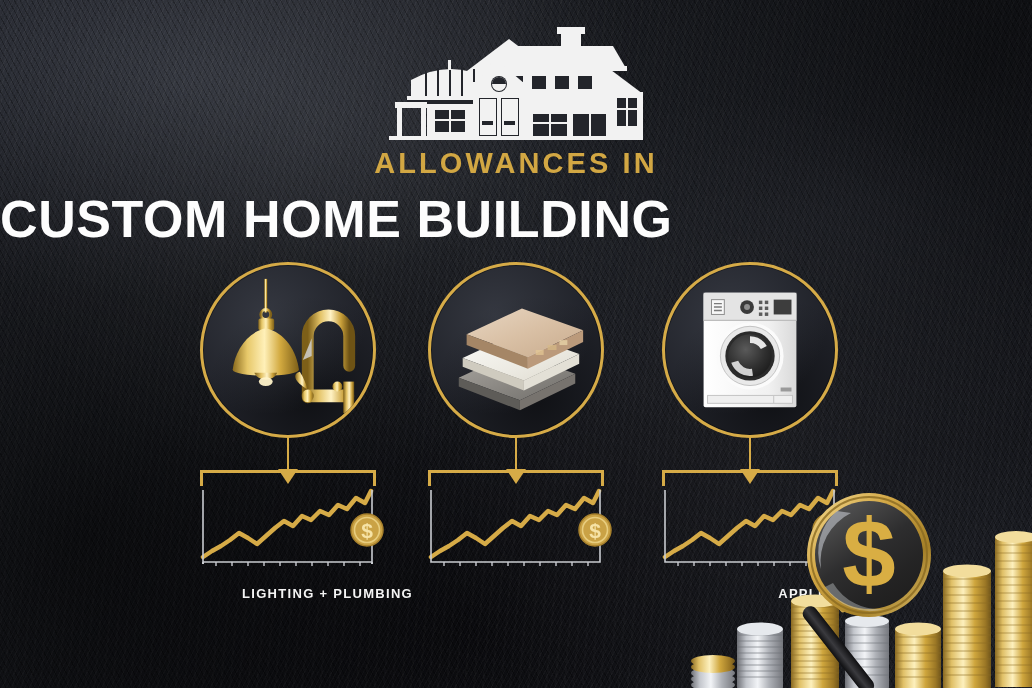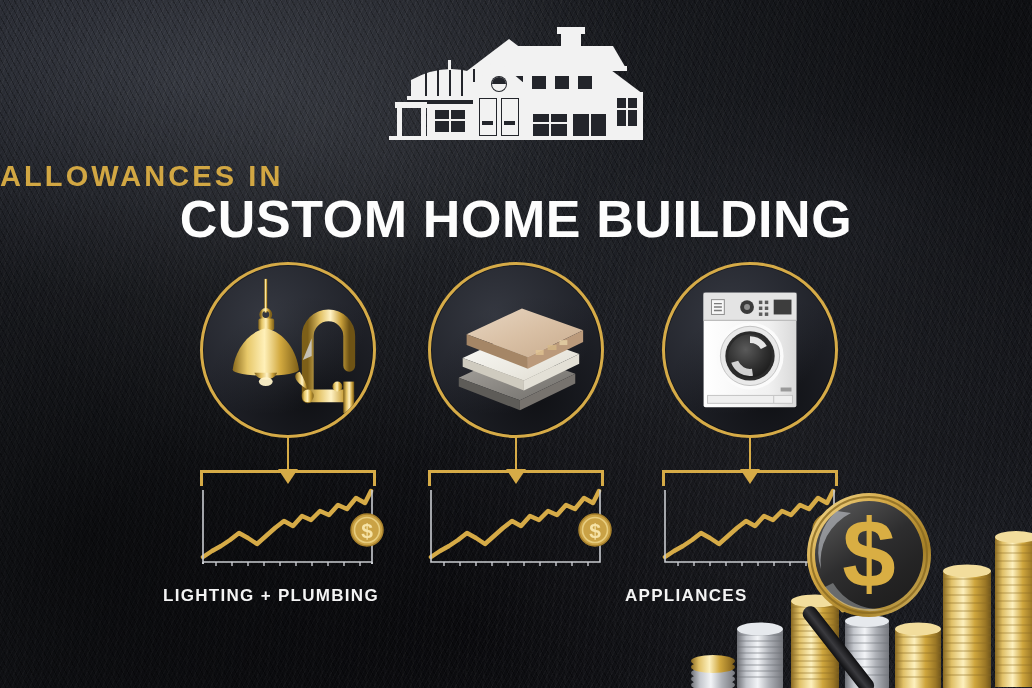--- a/index.html
+++ b/index.html
@@ -33,26 +33,26 @@
       radial-gradient(circle at 8% 78%, rgba(0,0,0,.5), rgba(0,0,0,0) 45%),
       radial-gradient(circle at 95% 8%, rgba(0,0,0,.45), rgba(0,0,0,0) 42%);
   }
   .layer{position:absolute;z-index:3;}
 
   
   #house-wrap{left:381px;top:22px;width:270px;height:122px;}
 
   
   #kicker{
-    left:0;top:160px;width:1032px;
+    left:0;top:147px;width:1032px;text-align:center;
     color:#d2a743;font-size:29px;font-weight:700;letter-spacing:3.1px;
     line-height:32px;
   }
   #title{
-    left:0;top:189px;width:1032px;text-align:center;
+    left:0;top:189px;width:1032px;
     color:#fdfdfd;font-size:52px;font-weight:700;letter-spacing:.6px;
     line-height:60px;
   }
 
   
   .col{position:absolute;z-index:4;width:250px;}
   .col.c1{left:163px;top:262px;}
   .col.c2{left:391px;top:262px;}
   .col.c3{left:625px;top:262px;}
 
@@ -73,22 +73,22 @@
   .bracket .lft,.bracket .rgt{position:absolute;top:0;width:3px;height:16px;background:#d6ab47;}
   .bracket .lft{left:0;} .bracket .rgt{right:0;}
   .arrow{
     position:absolute;left:50%;top:-1px;transform:translateX(-50%);
     width:0;height:0;border-left:10px solid transparent;border-right:10px solid transparent;
     border-top:15px solid #d6ab47;
   }
 
   .chartbox{position:relative;width:176px;height:84px;margin:0 auto;}
   .label{
-    margin-top:16px;text-align:left;color:#f4f4f4;
-    font-size:17px;font-weight:700;letter-spacing:1.3px;white-space:nowrap;
+    margin-top:16px;text-align:right;color:#f4f4f4;
+    font-size:13px;font-weight:700;letter-spacing:1.3px;white-space:nowrap;
   }
 
   
   #money{right:-4px;bottom:-6px;width:345px;height:215px;z-index:5;}
 </style>
 </head>
 <body>
 
 <div id="poster">
 

